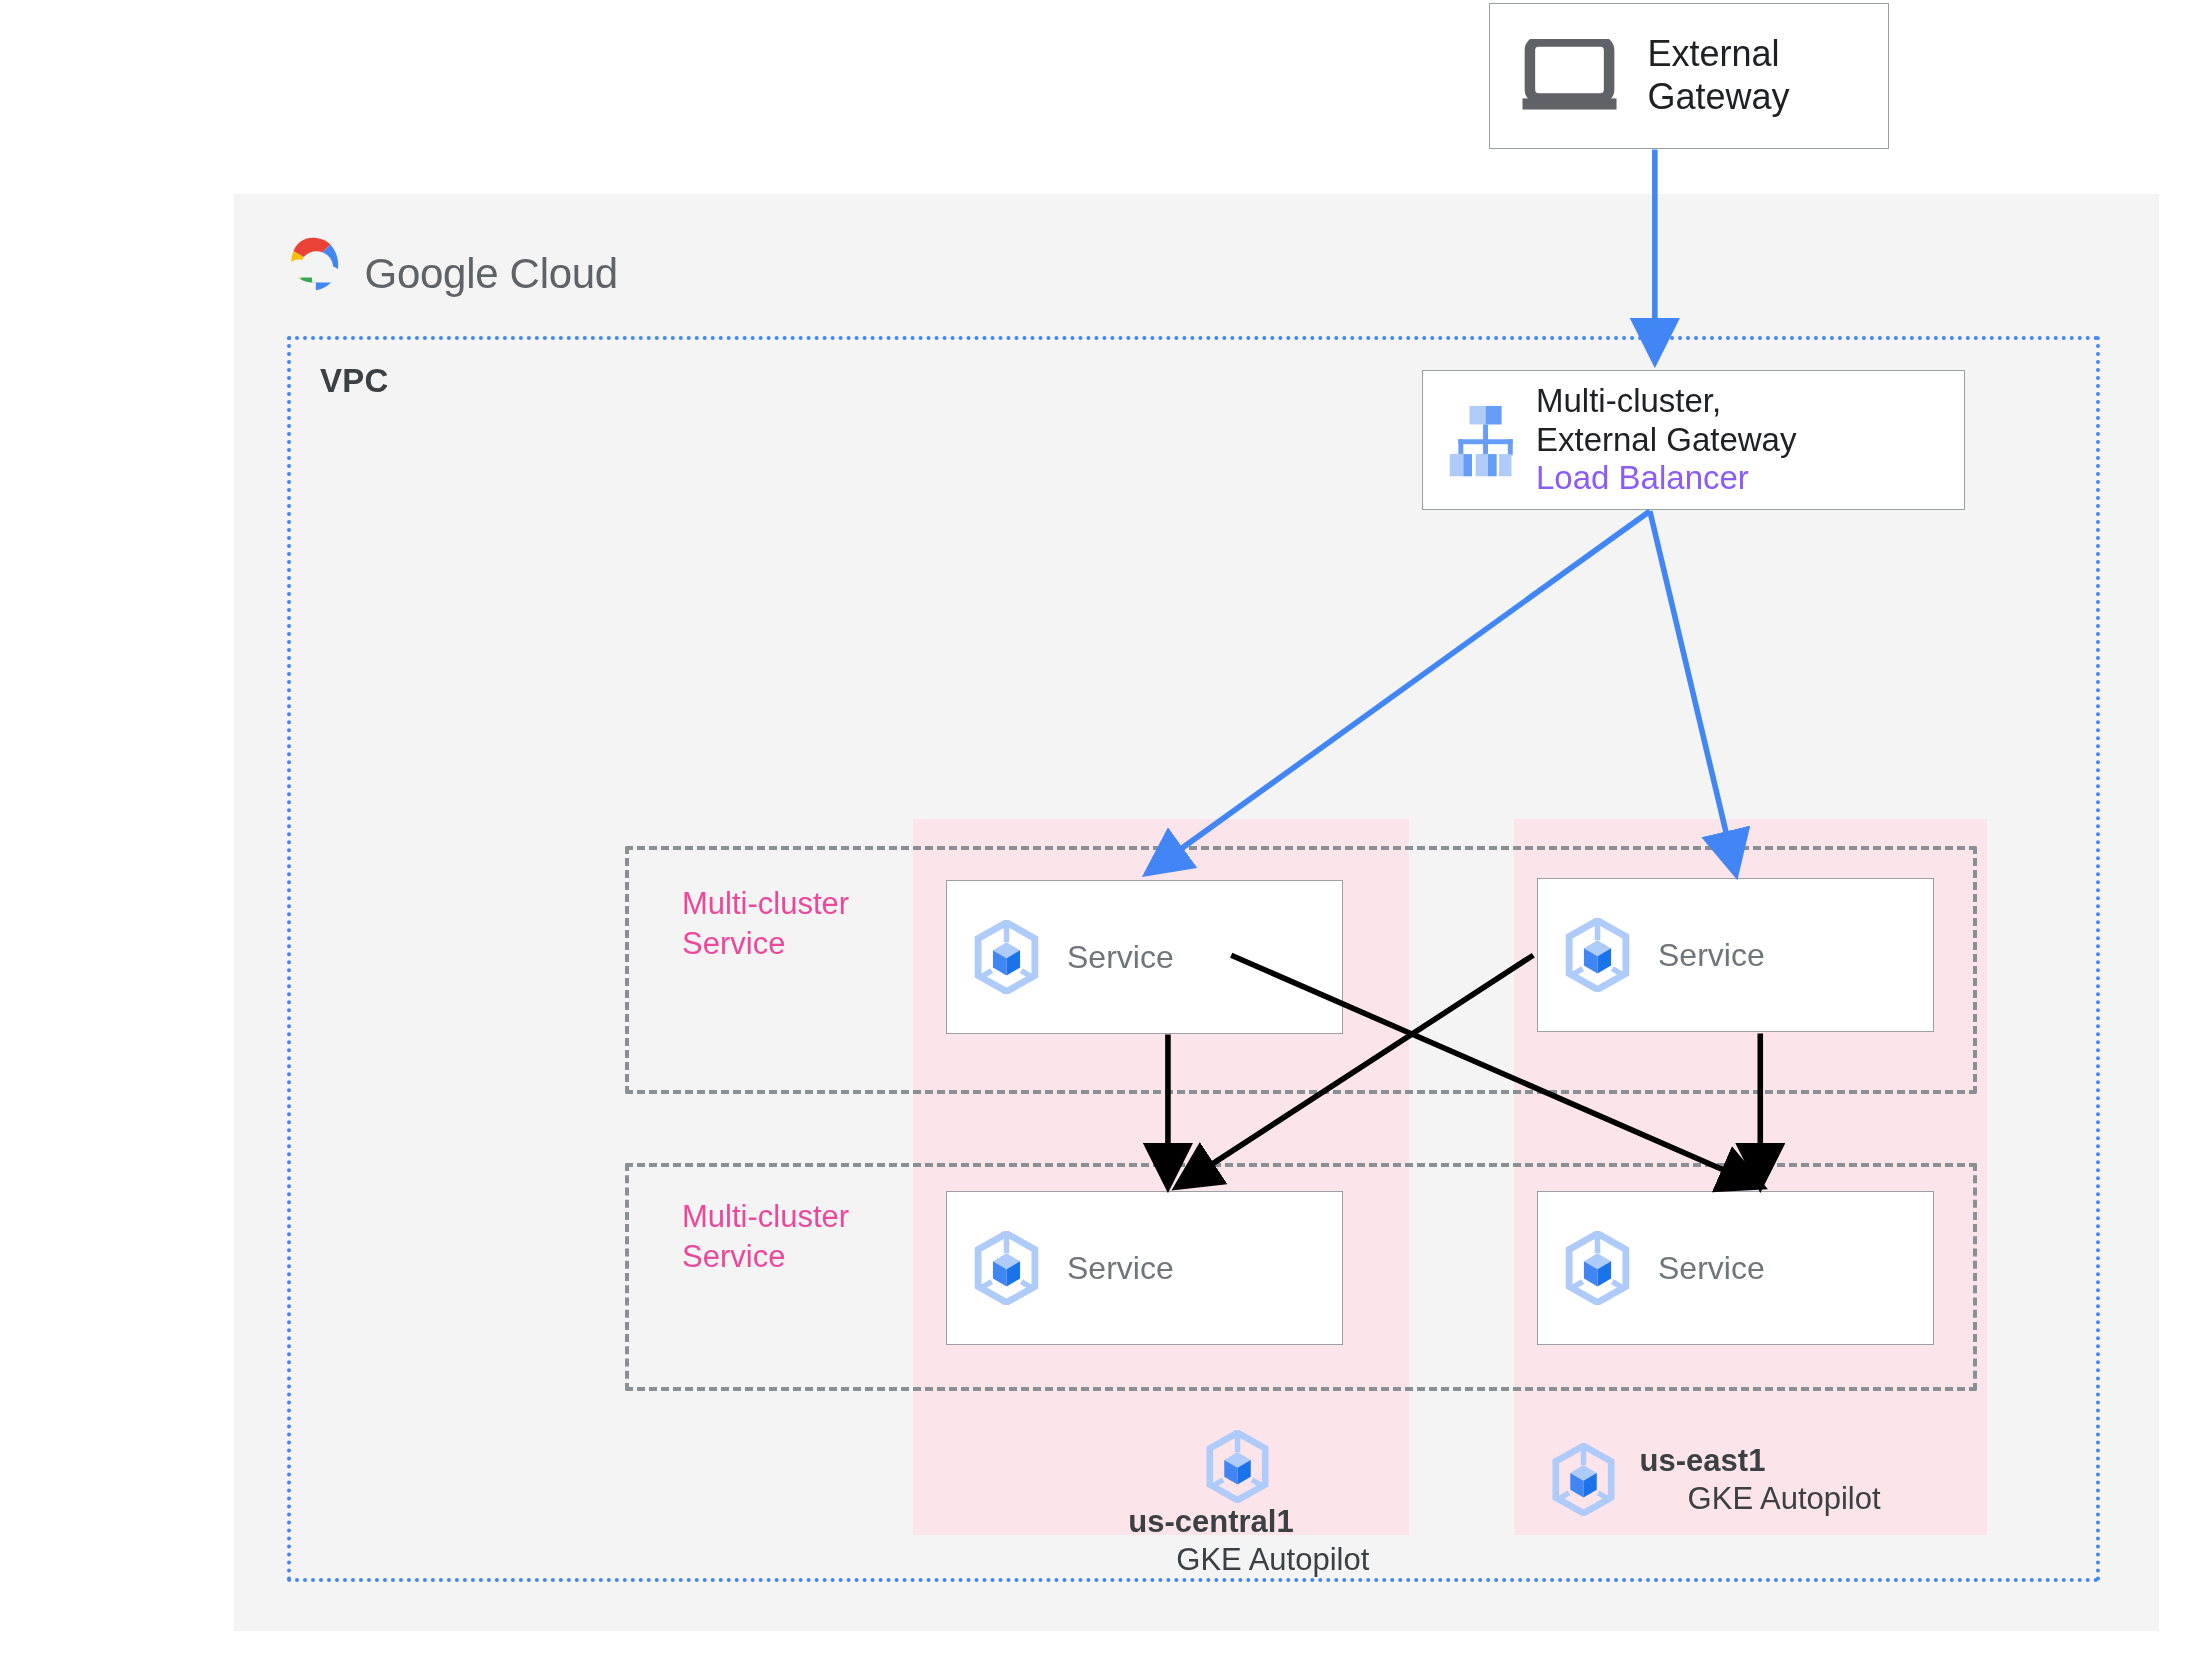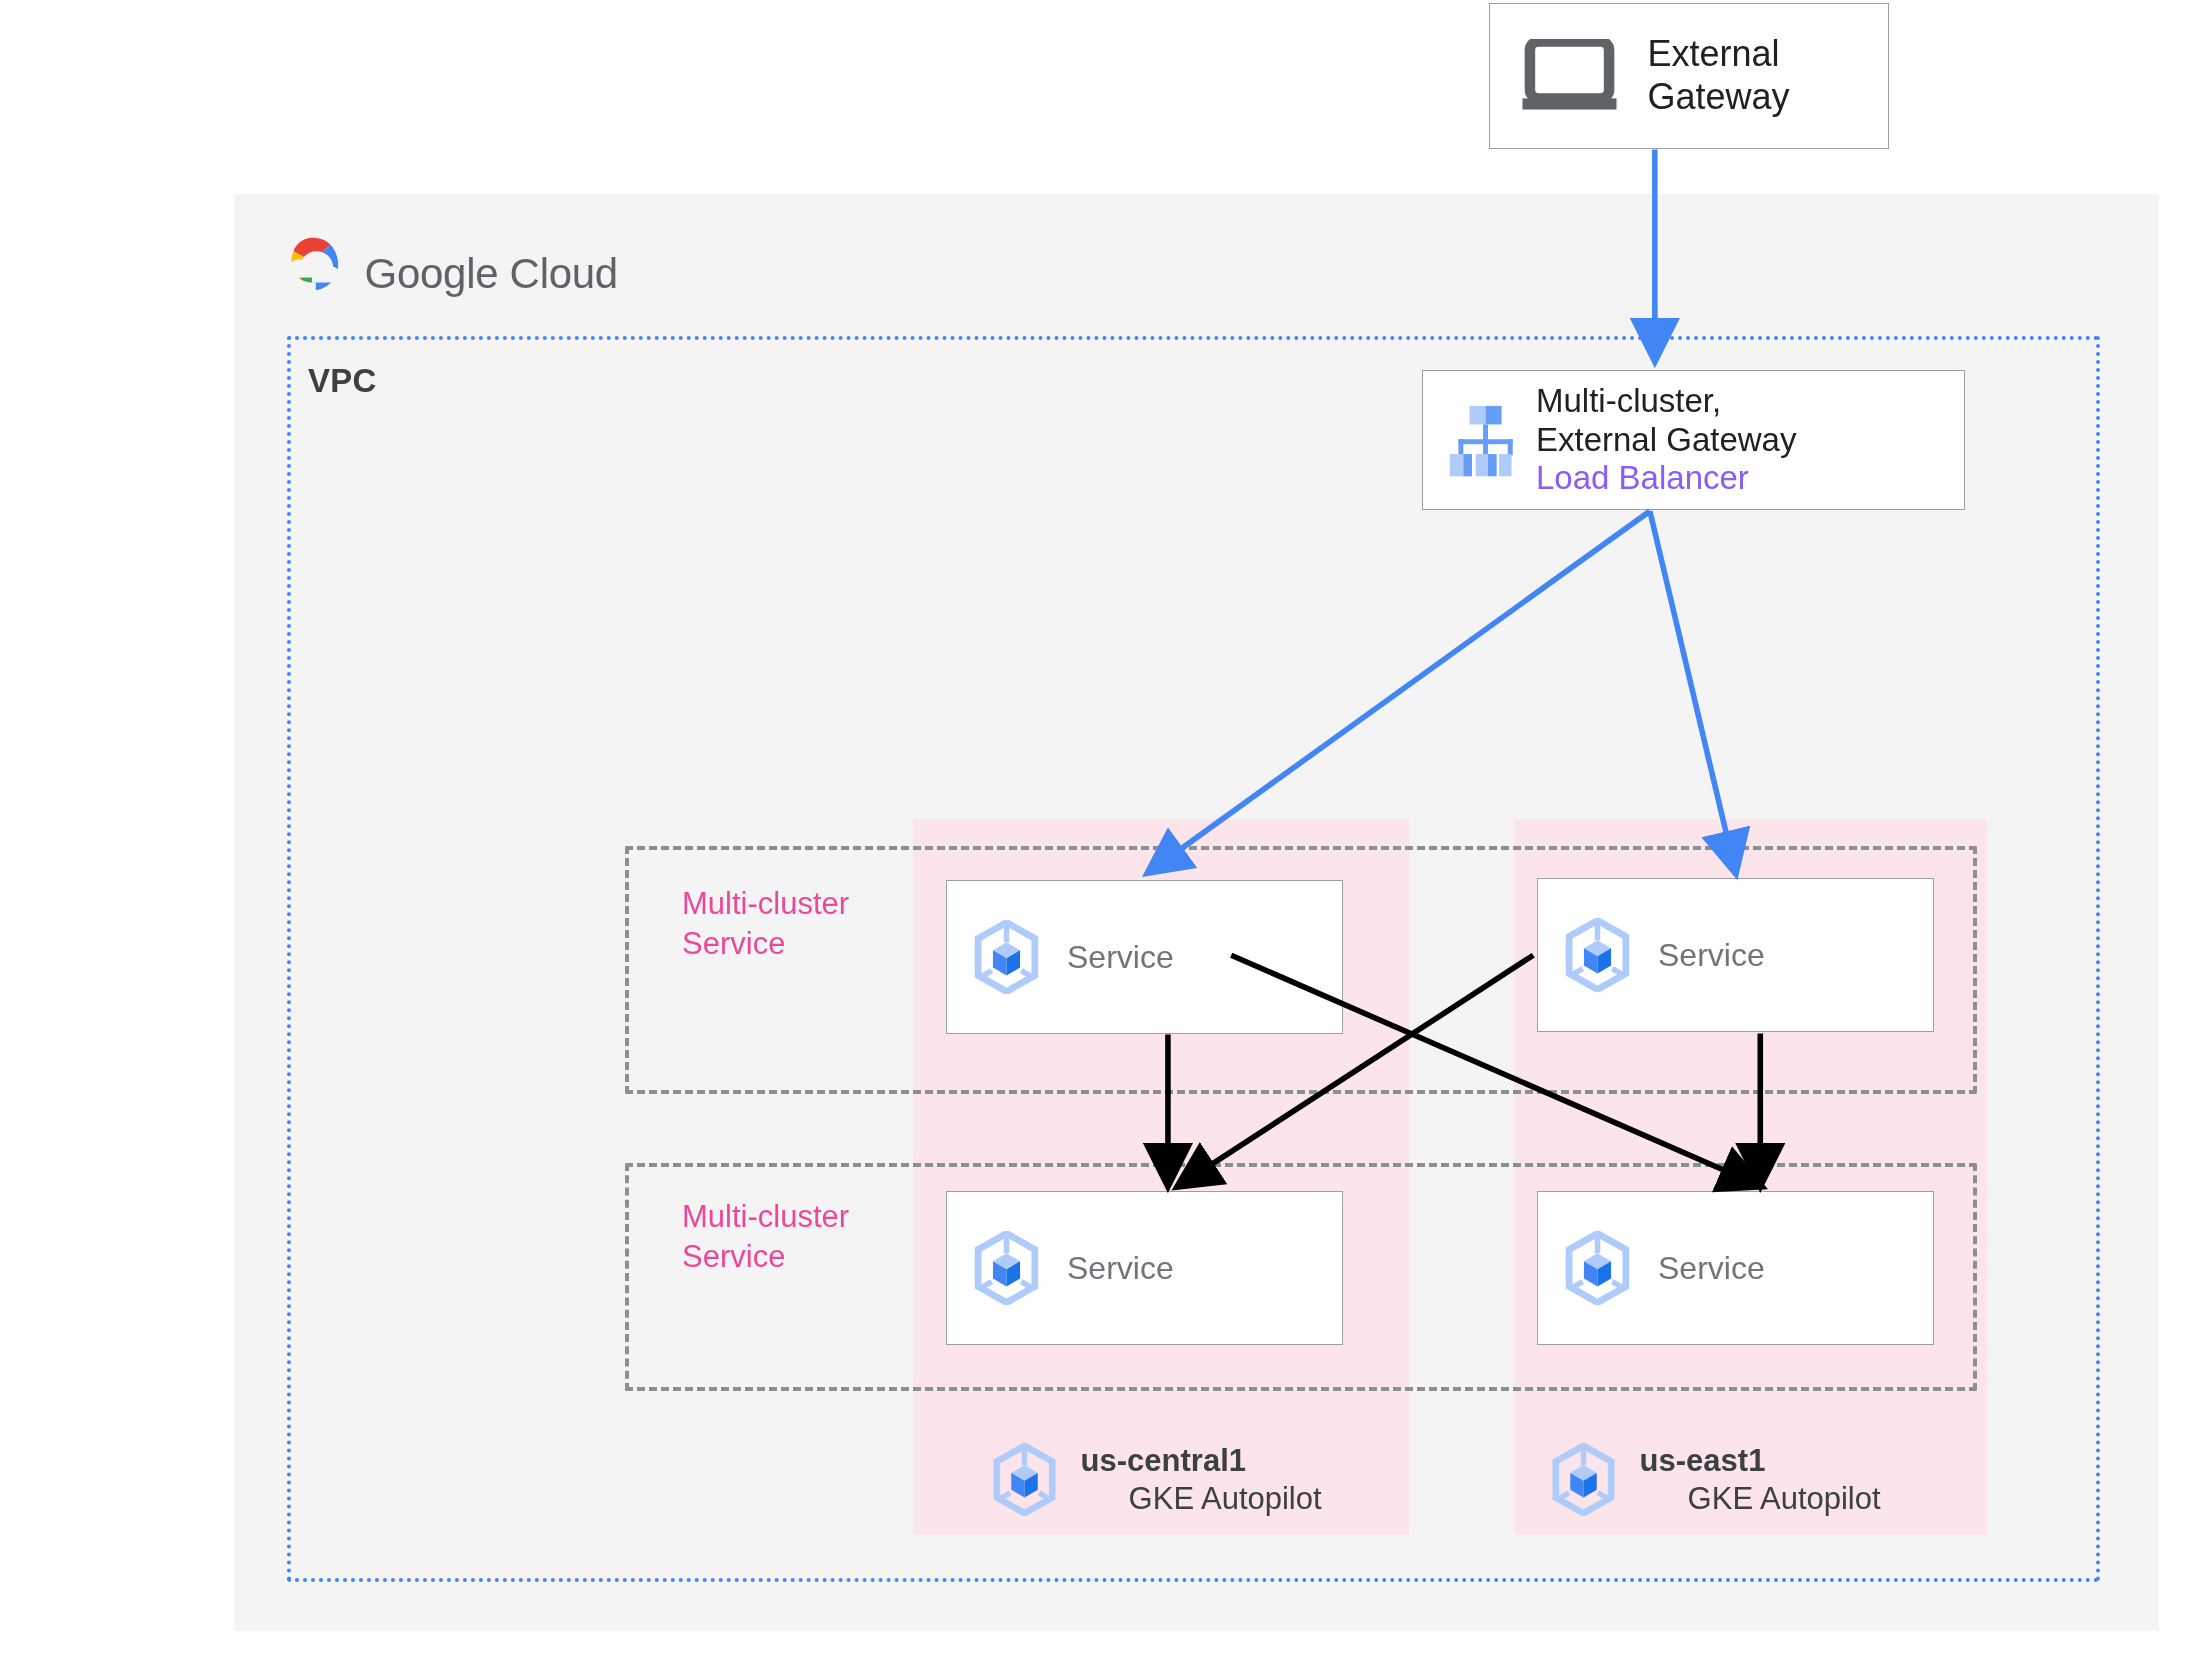--- a/index.html
+++ b/index.html
@@ -166,21 +166,21 @@
         <path d="M59 86 L96 86 C103 86 109 80 109 72 C109 65 104 59 97 58 C96 42 83 30 67 30 C56 30 46 36 41 46 C38 45 36 45 34 45 C25 45 18 52 18 61 C18 70 25 77 34 77 L59 77 Z" fill="#f4f4f4"></path>
         <path d="M96 86 L59 86 C49 86 41 78 41 68 C41 59 48 51 57 50 C59 38 69 29 82 29 C96 29 108 41 108 55 L108 57 C115 59 120 65 120 72 C120 80 114 86 106 86 Z" fill="none"></path>
       </svg>
     </span>
     <span class="gc-wordmark" style="margin-left:18.6px;margin-top:20px;">
       <span>Google</span><span>&nbsp;</span><span class="thin">Cloud</span>
     </span>
   </div>
 
   <div class="abs vpc-box" style="left:287px; top:336px; width:1813px; height:1246px;"></div>
-  <div class="abs vpc-label" style="left:308px; top:362px;">VPC</div>
+  <div class="abs vpc-label" style="left:320px; top:362px;">VPC</div>
 
   <div class="abs lb-card" style="left:1422px; top:370px; width:543px; height:140px;">
     <span style="display:block;width:68px;height:79px;">
       <svg viewBox="0 0 110 128" width="68" height="79">
         <rect x="38" y="8" width="26" height="30" fill="#aecbfa"></rect>
         <rect x="64" y="8" width="26" height="30" fill="#669df6"></rect>
         <rect x="60" y="38" width="8" height="30" fill="#669df6"></rect>
         <rect x="20" y="62" width="88" height="8" fill="#669df6"></rect>
         <rect x="20" y="62" width="8" height="26" fill="#669df6"></rect>
         <rect x="60" y="62" width="8" height="26" fill="#669df6"></rect>
@@ -267,21 +267,21 @@
         <path d="M32 49 L54 62 L54 90 L32 77 Z" fill="#4285f4"></path>
         <path d="M76 49 L54 62 L54 90 L76 77 Z" fill="#1a73e8"></path>
         <path d="M54 8 L54 36" stroke="#aecbfa" stroke-width="9"></path>
         <path d="M30 82 L10 94" stroke="#aecbfa" stroke-width="9"></path>
         <path d="M78 82 L98 94" stroke="#aecbfa" stroke-width="9"></path>
       </svg>
     </span>
     <span class="svc-label">Service</span>
   </div>
 
-  <div class="abs cluster-caption" style="left:992px; top:1430px; width:434px; height:99px;">
+  <div class="abs cluster-caption" style="left:1020px; top:1430px; width:434px; height:99px;flex-direction:column;">
     <span style="display:block;width:65px;height:73px;">
       <svg viewBox="0 0 108 120" width="65" height="73">
         <path d="M54 4 L100 30 L100 90 L54 116 L8 90 L8 30 Z" fill="none" stroke="#aecbfa" stroke-width="11"></path>
         <path d="M54 36 L76 49 L54 62 L32 49 Z" fill="#aecbfa"></path>
         <path d="M32 49 L54 62 L54 90 L32 77 Z" fill="#4285f4"></path>
         <path d="M76 49 L54 62 L54 90 L76 77 Z" fill="#1a73e8"></path>
         <path d="M54 8 L54 36" stroke="#aecbfa" stroke-width="9"></path>
         <path d="M30 82 L10 94" stroke="#aecbfa" stroke-width="9"></path>
         <path d="M78 82 L98 94" stroke="#aecbfa" stroke-width="9"></path>
       </svg>

